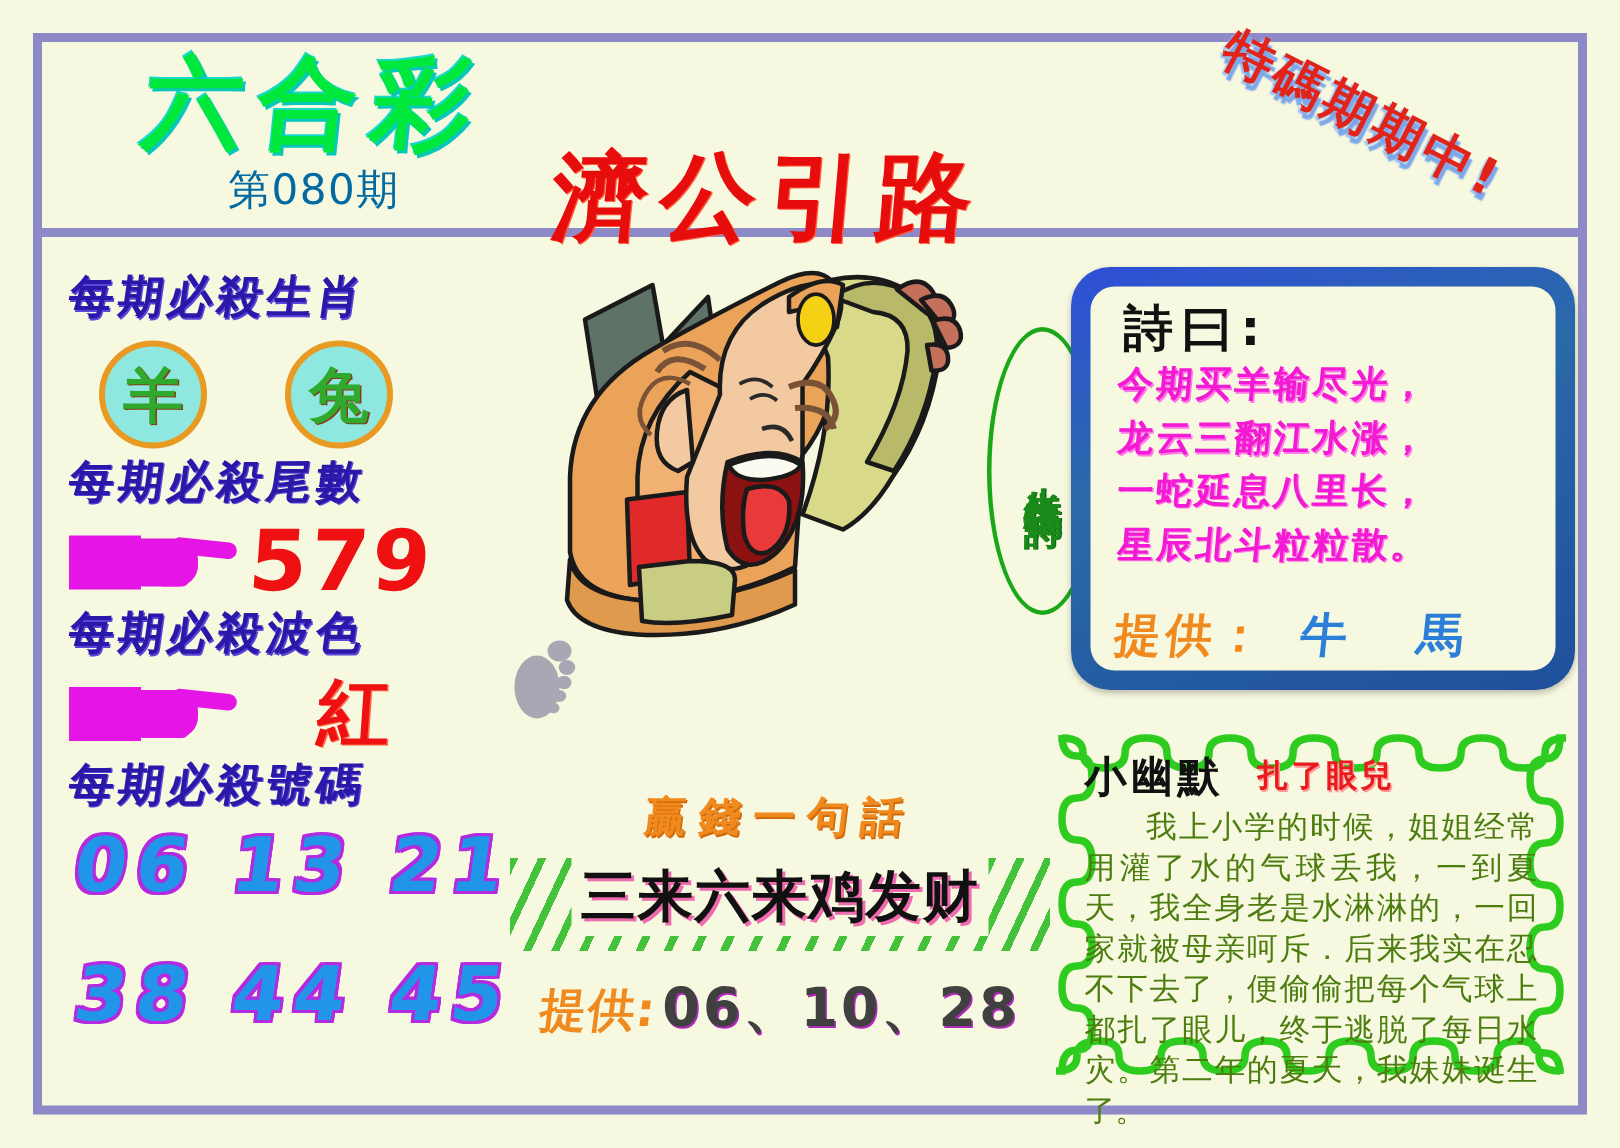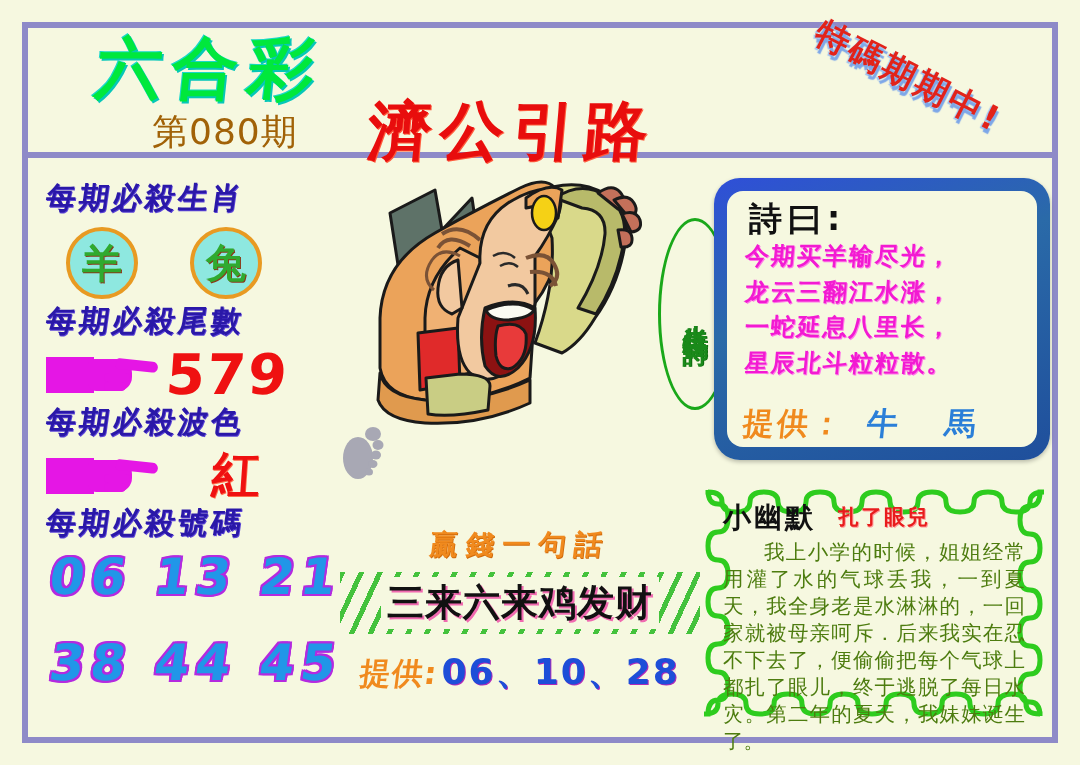--- a/index.html
+++ b/index.html
@@ -24,21 +24,21 @@
   .brand{
     position:absolute;left:96px;top:24px;
     font-size:66px;font-weight:bold;letter-spacing:10px;
     color:#00e83c;
     text-shadow:2px 2px 0 #06c7b8, -1px -1px 0 #19d7c9;
     font-family:"DejaVu Sans","Liberation Sans",sans-serif;
     transform:skewX(-6deg);
   }
   .issue{
     position:absolute;left:152px;top:108px;
-    font-size:36px;color:#a16207;letter-spacing:1px;
+    font-size:28px;color:#0369a1;letter-spacing:1px;
     font-family:"DejaVu Sans","Liberation Sans",sans-serif;
   }
   .maintitle{
     position:absolute;left:368px;top:88px;
     font-size:64px;font-weight:bold;letter-spacing:8px;
     color:#e80d0d;
     text-shadow:1px 1px 0 #ff5a3c;
     transform:skewX(-5deg);
   }
   .diagonal{
@@ -133,34 +133,34 @@
 
   
   .center-blk{position:absolute;left:340px;top:526px;width:360px;}
   .win-line{
     font-size:28px;font-weight:bold;color:#f08a1e;letter-spacing:8px;text-align:center;
     transform:skewX(-7deg);text-shadow:1px 1px 0 #d06a0a;
   }
   .stripe-box{
     margin-top:8px;height:62px;position:relative;
     background:repeating-linear-gradient(115deg,#44c23c 0px,#44c23c 5px,#f6f8e0 5px,#f6f8e0 17px);
-    display:flex;align-items:center;justify-content:center;
+    display:flex;align-items:flex-start;justify-content:center;
   }
   .stripe-inner{
     background:#f6f8e0;padding:1px 6px;
   }
   .lucky-phrase{
     font-size:37px;font-weight:bold;color:#111;letter-spacing:1px;white-space:nowrap;
     text-shadow:2px 2px 0 #f06ab0;
   }
   .supply{
     margin-top:14px;display:flex;align-items:baseline;justify-content:center;
   }
   .supply .lbl{font-size:31px;font-weight:bold;color:#f08a1e;transform:skewX(-7deg);letter-spacing:1px;}
-  .supply .val{font-size:36px;font-weight:bold;color:#1d4ed8;margin-left:4px;letter-spacing:2px;text-shadow:1px 1px 0 #b02ab8;}
+  .supply .val{font-size:36px;font-weight:bold;color:#404040;margin-left:4px;letter-spacing:2px;text-shadow:1px 1px 0 #b02ab8;}
 
   
   .jokebox{
     position:absolute;left:700px;top:484px;width:348px;height:238px;
     box-sizing:border-box;background:#f6f8e0;
     padding:9px;
   }
   .scallop{
     position:absolute;inset:0;pointer-events:none;
   }

